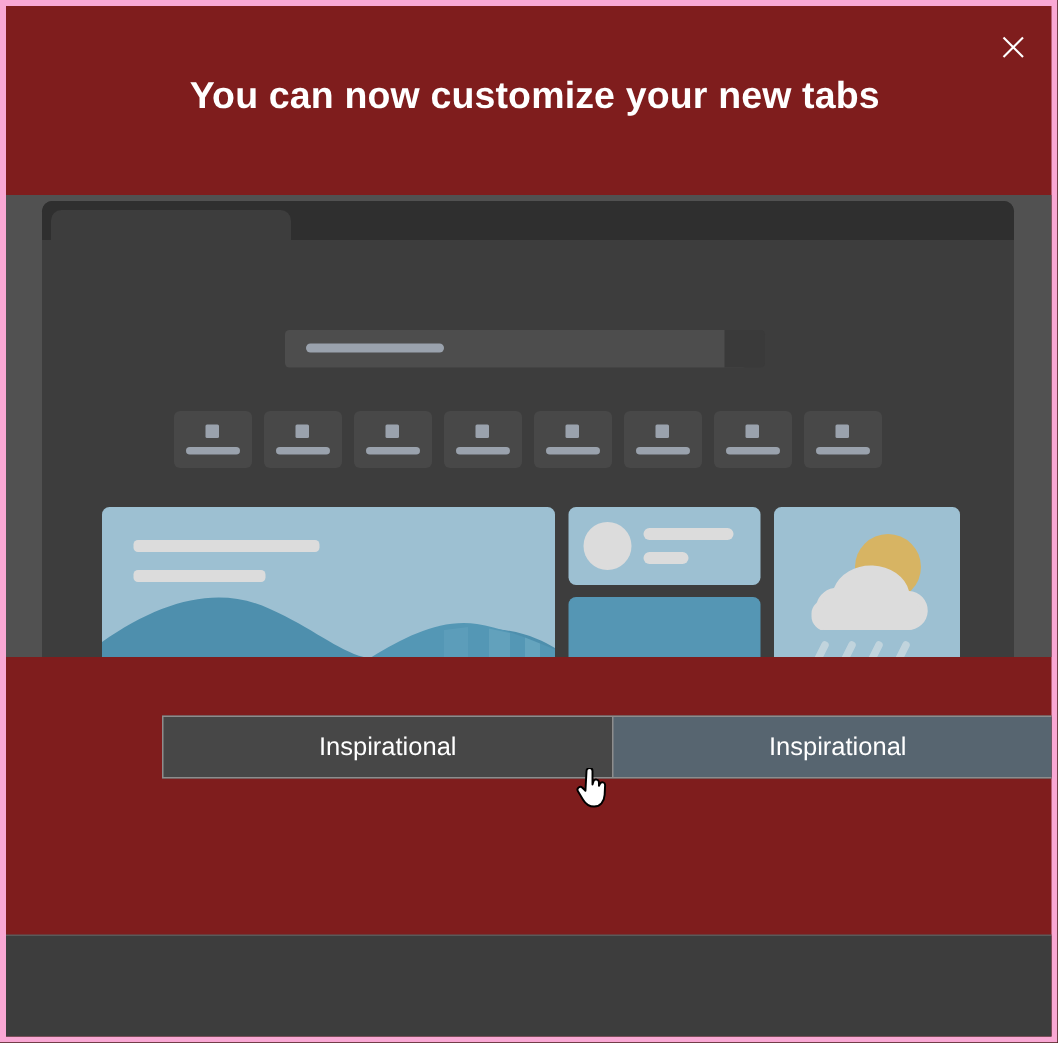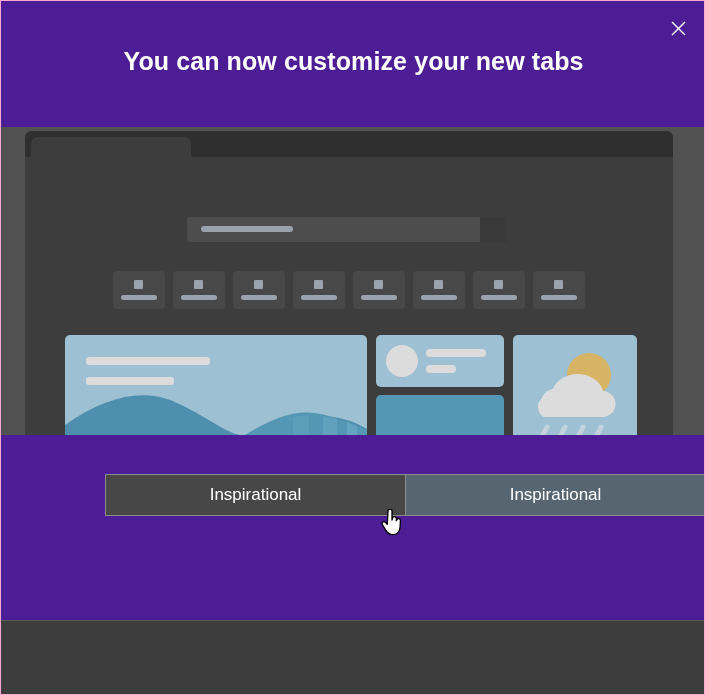--- a/index.html
+++ b/index.html
@@ -11,23 +11,23 @@
     width: 705px;
     height: 695px;
     overflow: hidden;
     font-family: "Liberation Sans", sans-serif;
   }
 
   #dialog {
     position: relative;
     width: 705px;
     height: 695px;
-    background: #4c1d95;
+    background: #7f1d1d;
     box-sizing: border-box;
-    border: 1px solid #f9a8d4;
+    border: 4px solid #f9a8d4;
     overflow: hidden;
   }
 
   
   #close-btn {
     position: absolute;
     top: 8px;
     right: 6px;
     width: 40px;
     height: 38px;

